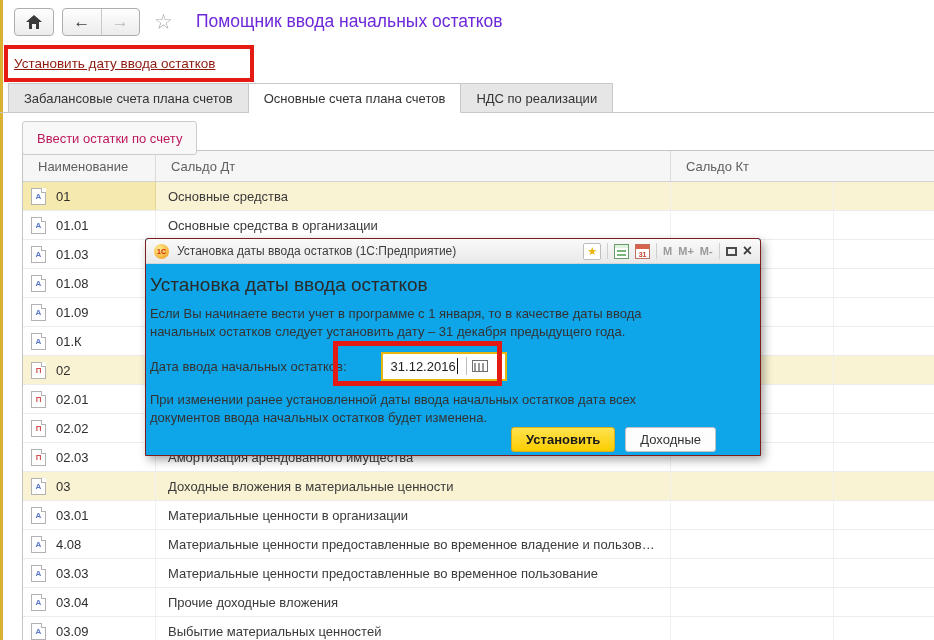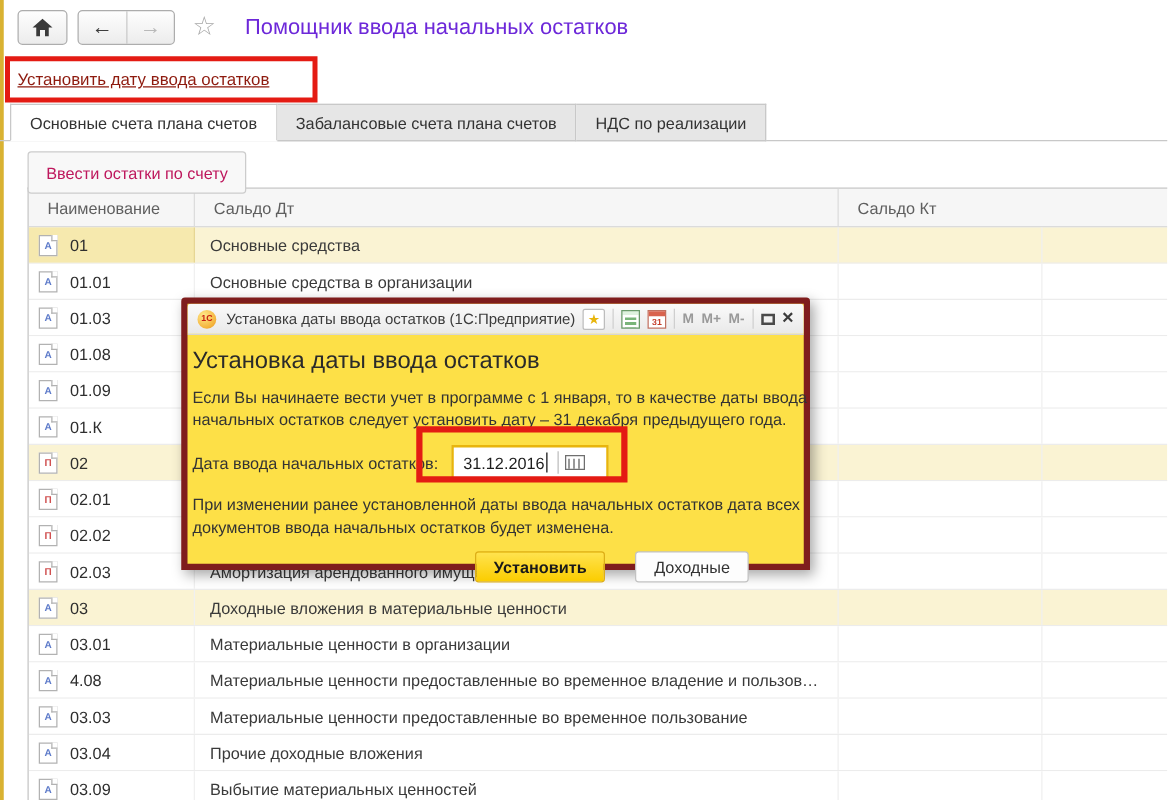--- a/index.html
+++ b/index.html
@@ -60,22 +60,22 @@
   .c-code.sel { background:#f6e9ae; border-right:1px solid #e6d694; }
   .c-name { padding-left:12px; color:#3a3a3a; }
   .acc-icon { position:relative; width:15px; height:17px; background:#fff; border:1px solid #b2b2b2;
     display:flex; align-items:center; justify-content:center; font-size:8px; font-weight:bold; flex:0 0 15px; }
   .acc-icon:before { content:""; position:absolute; right:-1px; top:-1px; width:4px; height:4px;
     background:#fff; border-left:1px solid #b2b2b2; border-bottom:1px solid #b2b2b2; }
   .acc-icon.A { color:#5b79c9; }
   .acc-icon.P { color:#d05050; }
 
   
-  .dialog { position:absolute; left:145px; top:238px; width:503px; height:218px; background:#fde047;
-    border:5px solid #7f1d1d; border-radius:3px 3px 0 0; box-shadow:3px 4px 10px rgba(0,0,0,.35); z-index:20; }
+  .dialog { position:absolute; left:145px; top:238px; width:616px; height:218px; background:#0ea5e9;
+    border:1px solid #7f1d1d; border-radius:3px 3px 0 0; box-shadow:3px 4px 10px rgba(0,0,0,.35); z-index:20; }
   .dlg-titlebar { height:25px; background:linear-gradient(#fafafa,#e9e9e9); border-bottom:1px solid #d6d6d6;
     border-radius:3px 3px 0 0; display:flex; align-items:center; padding:0 8px; }
   .dlg-logo { width:15px; height:15px; border-radius:50%; background:radial-gradient(circle at 35% 30%,#ffe98a,#f4b23a 70%,#d98a18);
     color:#c81f10; font-size:7px; font-weight:bold; display:flex; align-items:center; justify-content:center; flex:0 0 15px; }
   .dlg-title { margin-left:8px; font-size:12px; color:#3c3c3c; white-space:nowrap; }
   .dlg-icons { margin-left:auto; display:flex; align-items:center; gap:6px; }
   .ic-sep { width:1px; height:16px; background:#cfcfcf; }
   .ic-starbox { width:18px; height:17px; background:#fff; border:1px solid #bdbdbd; border-radius:2px;
     display:flex; align-items:center; justify-content:center; color:#e8b50c; font-size:11px; }
   .ic-calc { width:15px; height:15px; border:1px solid #6a9a6a; background:
@@ -85,31 +85,31 @@
   .ic-cal { width:15px; height:15px; border:1px solid #c07060; background:#fff; position:relative;
     font-size:7px; color:#c43b28; font-weight:bold; display:flex; align-items:flex-end; justify-content:center; }
   .ic-cal:before { content:""; position:absolute; top:0; left:0; right:0; height:4px; background:#d9624d; }
   .ic-mem { font-size:11px; font-weight:bold; color:#9a9a9a; }
   .ic-max { width:11px; height:9px; border:2px solid #4a4a4a; }
   .ic-close { font-size:16px; font-weight:bold; color:#3c3c3c; line-height:16px; }
 
   .dlg-body { padding:8px 14px 0 4px; }
   .dlg-heading { font-size:19px; color:#2a2a2a; margin-top:2px; }
   .dlg-p { font-size:13px; color:#333; line-height:1.38; margin-top:9px; white-space:pre-line; width:520px; }
-  .date-row { display:flex; align-items:center; margin-top:10px; height:31px; }
+  .date-row { display:flex; align-items:center; margin-top:10px; height:31px;gap:24px; }
   .date-label { font-size:13px; color:#333; }
   .date-input { margin-left:10px; width:126px; height:29px; border:2px solid #e8b50c; background:#fff;
     display:flex; align-items:center; padding-left:8px; }
   .date-value { font-size:13px; color:#1d1d1d; }
   .caret { width:1px; height:16px; background:#111; margin-left:1px; }
   .inp-sep { width:1px; height:18px; background:#bdbdbd; margin-left:8px; }
   .ic-pick { width:16px; height:12px; border:1px solid #6f6f6f; margin-left:5px; background:
     repeating-linear-gradient(90deg,#9a9a9a 0 2px, transparent 2px 4px); background-size:12px 8px;
     background-position:1px 2px; background-repeat:no-repeat; }
-  .dlg-footer { display:flex; justify-content:flex-end; gap:24px; padding-right:30px; margin-top:10px; }
+  .dlg-footer { display:flex; justify-content:flex-end; gap:10px; padding-right:30px; margin-top:0; }
   .btn { height:25px; border-radius:3px; font-size:13px; display:flex; align-items:center; padding:0 14px; cursor:pointer; }
   .btn-set { background:linear-gradient(#ffe34f,#fbcd00); border:1px solid #ddae17; font-weight:bold; color:#1a1a1a; }
   .btn-close { background:#fdfdfd; border:1px solid #c2c2c2; color:#333; }
 </style>
 </head>
 <body>
 
 <div id="stage">
   <div class="accent-strip"></div>
 
@@ -128,22 +128,22 @@
         </div>
     </div>
     <div class="fav-star">☆</div>
     <div class="page-title">Помощник ввода начальных остатков</div>
   </div>
 
   <div class="anno anno-link"></div>
   <a class="balances-link">Установить дату ввода остатков</a>
 
   <div class="tabs" id="tabs">
+      <div class="tab">Забалансовые счета плана счетов</div>
       <div class="tab active">Основные счета плана счетов</div>
-      <div class="tab">Забалансовые счета плана счетов</div>
       <div class="tab">НДС по реализации</div>
     </div>
   <div class="tabs-underline"></div>
 
   <div class="enter-btn">Ввести остатки по счету</div>
 
   <div class="grid">
     <div class="g-row g-head">
       <div class="hcell">Наименование</div>
       <div class="hcell">Сальдо Дт</div>

